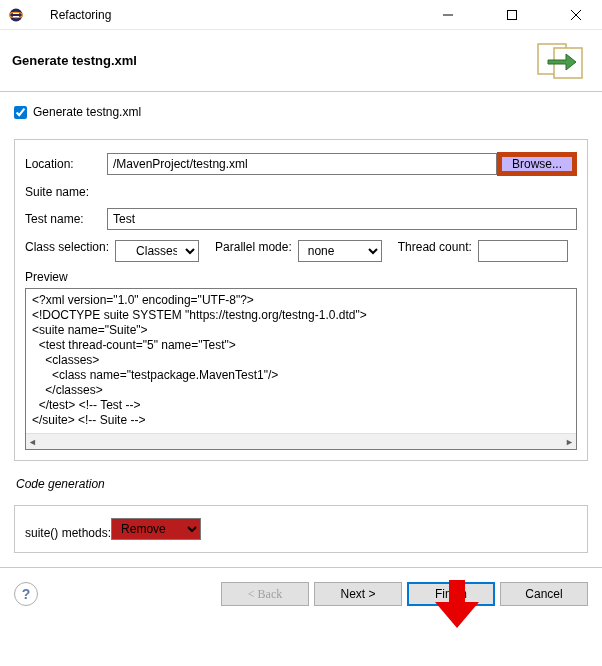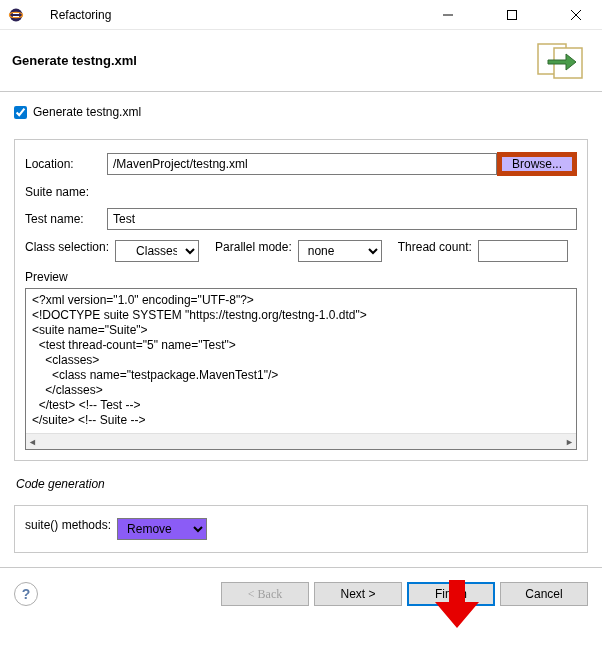--- a/index.html
+++ b/index.html
@@ -25,22 +25,22 @@
 .class-row .sel-classes { width: 84px; padding-left: 16px; }
 .class-row .sel-parallel { width: 84px; }
 .class-row .tcount { width: 90px; }
 .spacer-sm { width: 4px; }
 .preview-label { font-size: 12px; margin-bottom: 4px; display: block; }
 .preview-box { border: 1px solid #7a7a7a; height: 162px; padding: 4px 6px; font-size: 12px; overflow: hidden; position: relative; background: #fff; }
 .preview-content { white-space: pre; font-family: "Segoe UI", Tahoma, sans-serif; font-size: 12px; line-height: 15px; }
 .hscroll { position: absolute; bottom: 0; left: 0; right: 0; height: 16px; display: flex; align-items: center; justify-content: space-between; padding: 0 2px; background: #f0f0f0; border-top: 1px solid #e0e0e0; }
 .hscroll span { color: #606060; font-size: 9px; }
 .codegen-label { font-size: 12px; margin: 2px 0 14px 2px; font-style: italic; }
-.suite-row { display: flex; align-items: flex-start; gap: 6px; border: 1px solid #c8c8c8; padding: 12px 10px; margin-bottom: 14px; }
-.suite-row select { border: 1px solid #7a7a7a; height: 22px; width: 90px; padding: 0 5px; font-family: inherit; font-size: 12px; background: #8b5cf6; }
+.suite-row { display: flex; align-items: flex-end; border: 1px solid #c8c8c8; padding: 12px 10px; margin-bottom: 14px; }
+.suite-row select { border: 1px solid #7a7a7a; height: 22px; width: 90px; padding: 0 5px; font-family: inherit; font-size: 12px; background: #b91c1c; }
 .divider { border-top: 1px solid #c8c8c8; margin: 0 -14px 10px -14px; }
 .button-bar { display: flex; align-items: center; padding: 4px 0 0 0; }
 .help-btn { width: 24px; height: 24px; border: 1px solid #adadad; border-radius: 50%; display: flex; align-items: center; justify-content: center; color: #5a7aa8; font-weight: bold; background: #fff; font-size: 14px; }
 .button-bar .spacer { flex: 1; }
 .wiz-btn { width: 88px; height: 24px; border: 1px solid #adadad; background: #e1e1e1; font-family: inherit; font-size: 12px; margin-left: 5px; }
 .wiz-btn:disabled { color: #a0a0a0; font-family: Liberation Serif, serif; }
 .wiz-btn.default { border: 2px solid #0078d4; background: #e1e1e1; }
 .arrow { position: absolute; left: 435px; top: 580px; pointer-events: none; }
 </style>
 </head>

